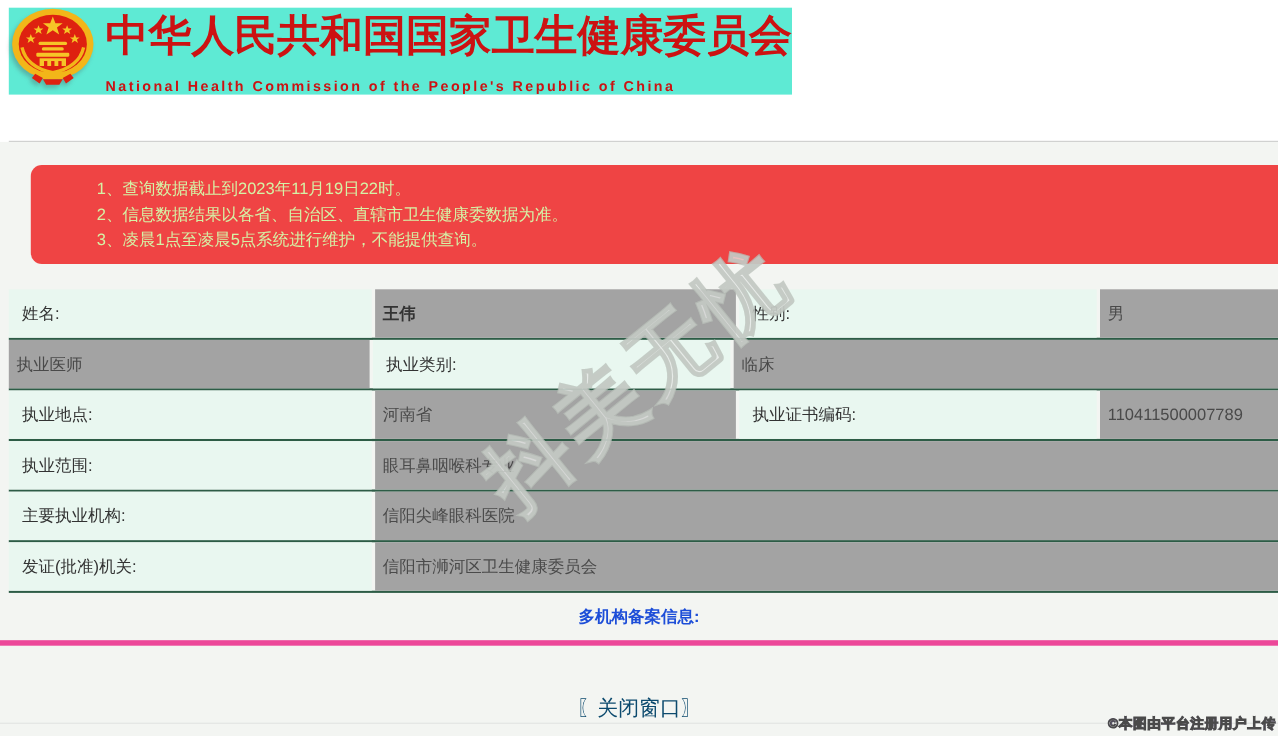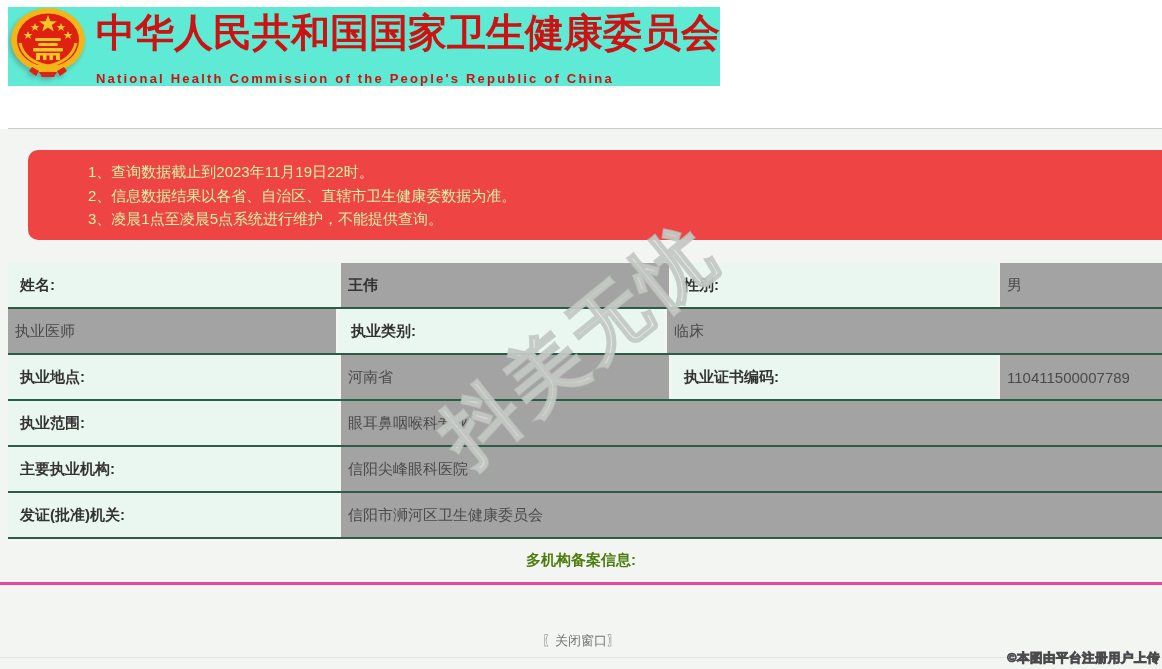--- a/index.html
+++ b/index.html
@@ -21,40 +21,40 @@
   .notice{
     position:absolute;top:150px;left:28px;right:0;height:90px;
     background:#ef4444;border-radius:10px 0 0 10px;box-sizing:border-box;
     padding:10px 10px 0 60px;color:#d5f2a6;font-size:15px;line-height:23.5px;
   }
   .notice div{white-space:nowrap;}
   
   .license-table{position:absolute;top:263px;left:8px;right:0;}
   .trow{display:flex;gap:3px;height:44px;border-bottom:2px solid #2d5c46;}
   .cell{display:flex;align-items:center;font-size:15px;box-sizing:border-box;}
-  .lbl{background:#e9f7f0;font-weight:bold;color:#333;padding-left:12px;}
+  .lbl{background:#e9f7f0;font-weight:normal;color:#333;padding-left:12px;}
   .val{background:#a3a3a3;color:#4a4a4a;padding-left:7px;}
   .c1{flex:0 0 330px;}
   .c2{flex:0 0 328px;}
   .c3{flex:0 0 325px;}
   .c4{flex:1 1 auto;}
   .span-val{flex:1 1 auto;}
   .bold-val{font-weight:bold;color:#333;}
   
   .multi-org{
     position:absolute;top:539px;left:0;right:0;height:43px;
     display:flex;align-items:center;justify-content:center;
-    font-size:15px;font-weight:bold;color:#4d7c0f;
-    border-bottom:3px solid #ec4899;
+    font-size:15px;font-weight:bold;color:#1d4ed8;
+    border-bottom:5px solid #ec4899;
   }
   .close-area{
     position:absolute;top:583px;left:0;right:0;height:75px;box-sizing:border-box;
     border-bottom:1px solid #e2e4e2;text-align:center;padding-top:48px;
   }
-  .close-link{font-size:13px;color:#737373;text-decoration:none;cursor:pointer;}
+  .close-link{font-size:19px;color:#0c4a6e;text-decoration:none;cursor:pointer;}
   
   .watermark{
     position:absolute;left:380px;top:300px;width:400px;height:90px;
     display:flex;align-items:center;justify-content:center;
     transform:rotate(-39deg);
     font-size:76px;font-weight:bold;letter-spacing:6px;white-space:nowrap;
     color:rgba(255,255,255,0.55);
     -webkit-text-stroke:2px rgba(185,192,186,0.75);
     text-shadow:0 0 1px rgba(170,175,170,0.5);
     pointer-events:none;

